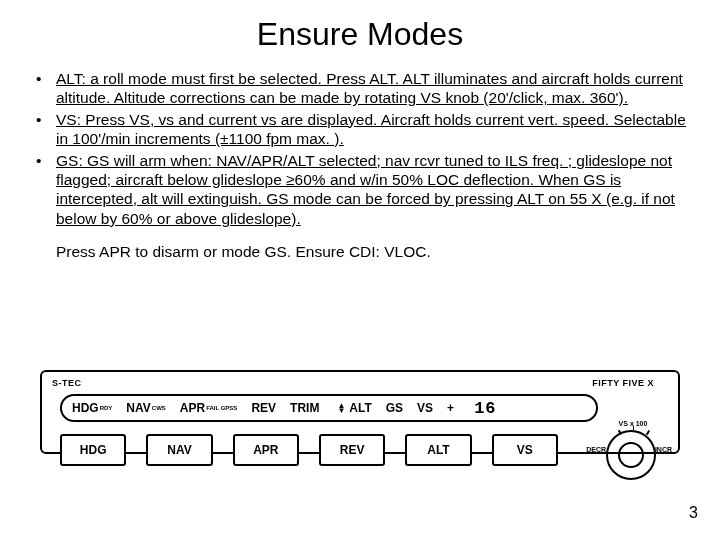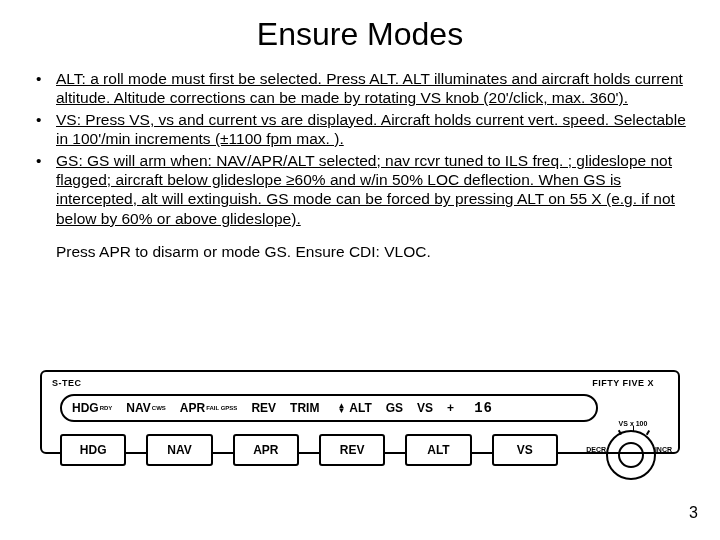--- a/index.html
+++ b/index.html
@@ -64,21 +64,21 @@
     white-space:nowrap;overflow:hidden;
   }
   .lcd .seg{margin-right:14px;display:inline-flex;align-items:baseline}
   .lcd .sub{font-size:6px;font-weight:bold;margin-left:1px;position:relative;top:-2px}
   .lcd .updn{
     display:inline-flex;flex-direction:column;line-height:5px;
     font-size:8px;margin:0 4px;
   }
   .lcd .digits{
     font-family:"Courier New",monospace;
-    font-size:14px;font-weight:bold;letter-spacing:1px;
+    font-size:17px;font-weight:bold;letter-spacing:1px;
     margin-left:6px;
   }
 
   .btnrow{
     position:absolute;
     left:18px;top:62px;right:120px;
     display:flex;gap:20px;
   }
   .btn{
     flex:1;

